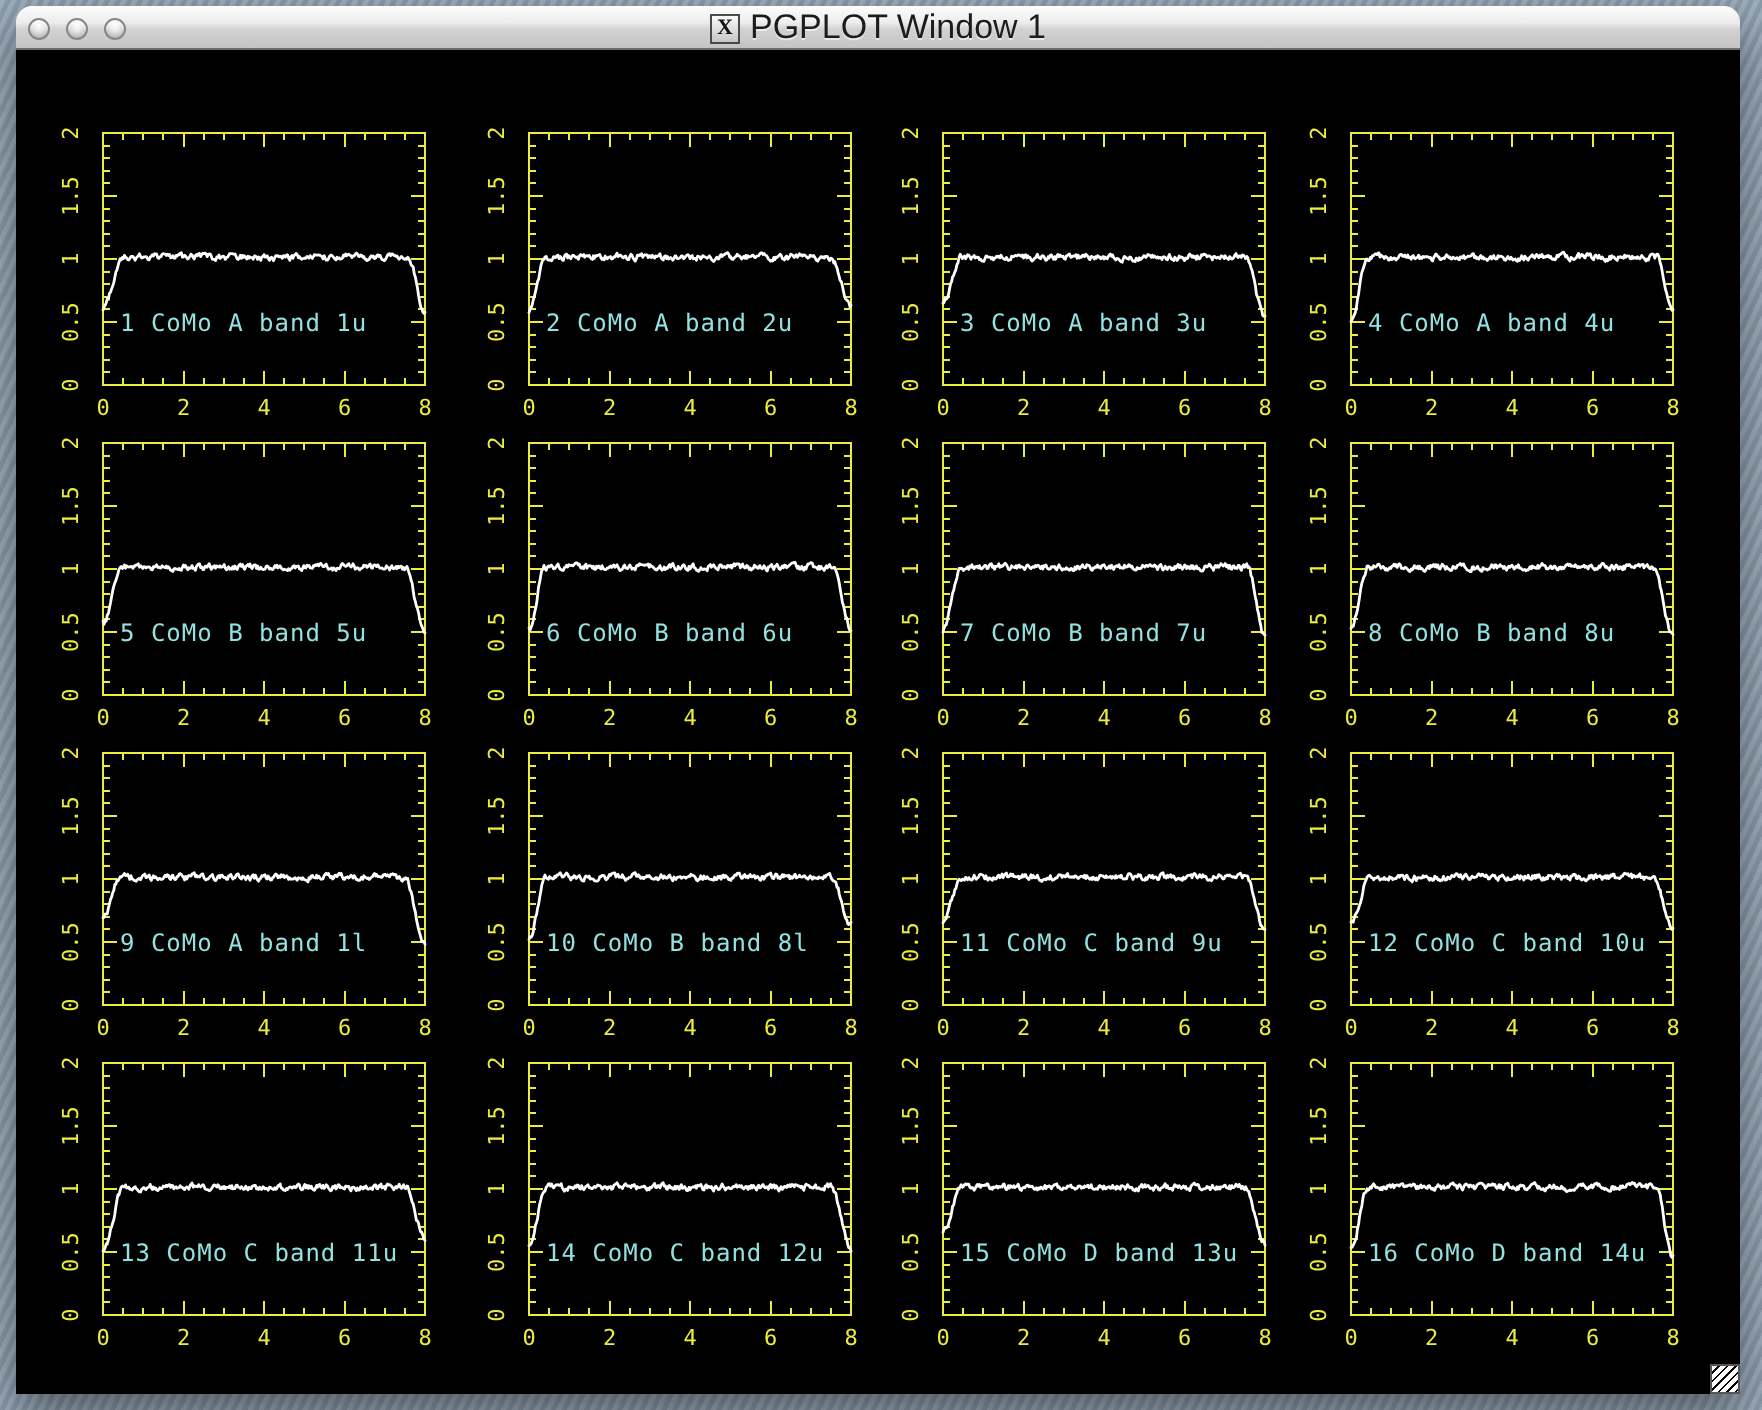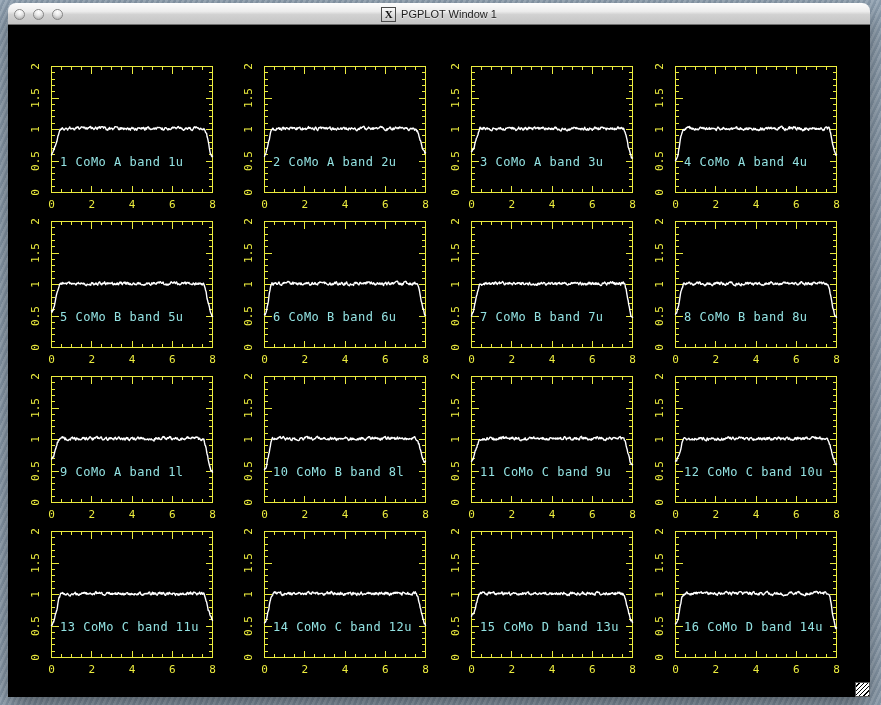--- a/index.html
+++ b/index.html
@@ -52,21 +52,21 @@
     margin-right: 5px;
     border: 1px solid #4a4a4a;
     background: linear-gradient(180deg, #fafafa, #c6c6c6);
     color: #111;
     font-family: "Liberation Serif", serif;
     font-weight: bold;
     font-size: 11px; line-height: 13px;
     text-align: center;
   }
   .window-title {
-    font-size: 11px;
+    font-size: 17px;
     color: #1c1c1c;
     text-shadow: 0 1px 0 rgba(255,255,255,0.55);
   }
   .canvas {
     position: relative;
     width: 862px; height: 672px;
     background: #000;
     overflow: hidden;
   }
   .plot-panel { position: absolute; }

